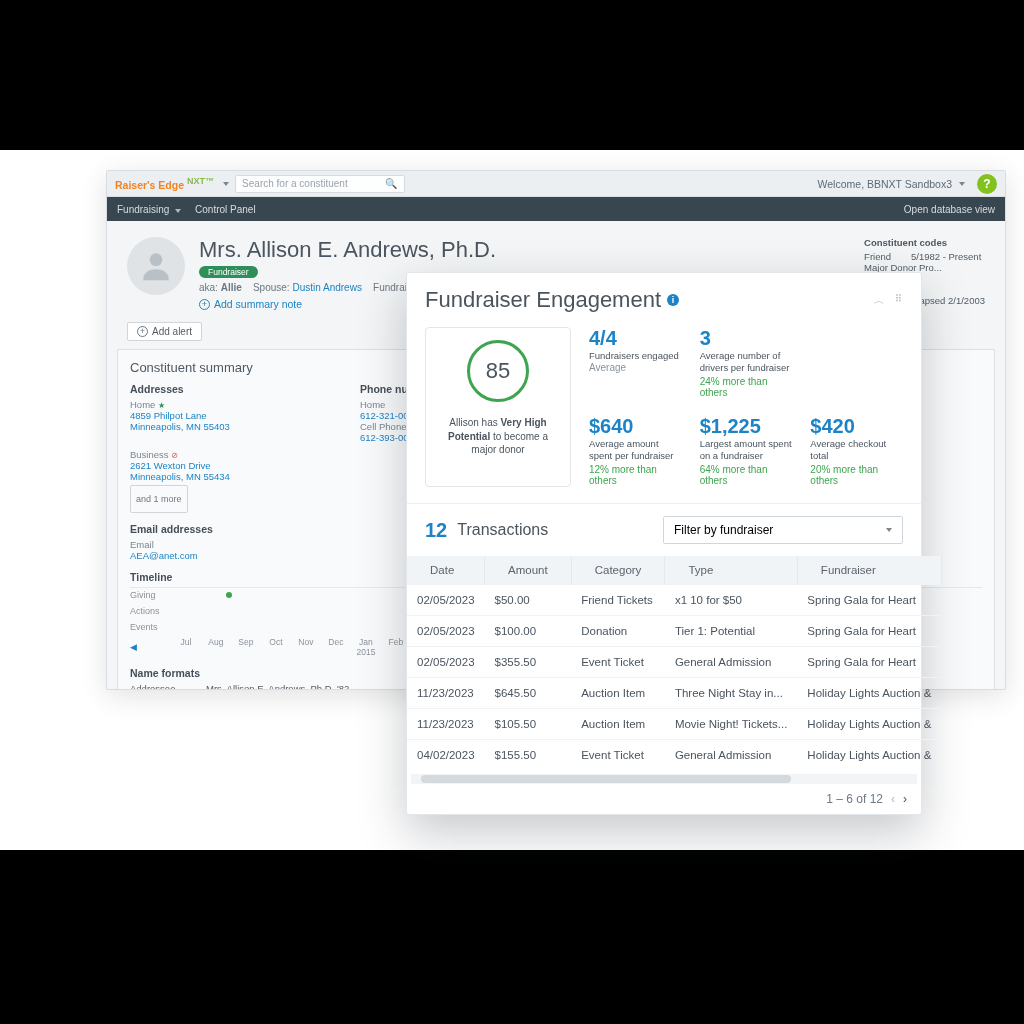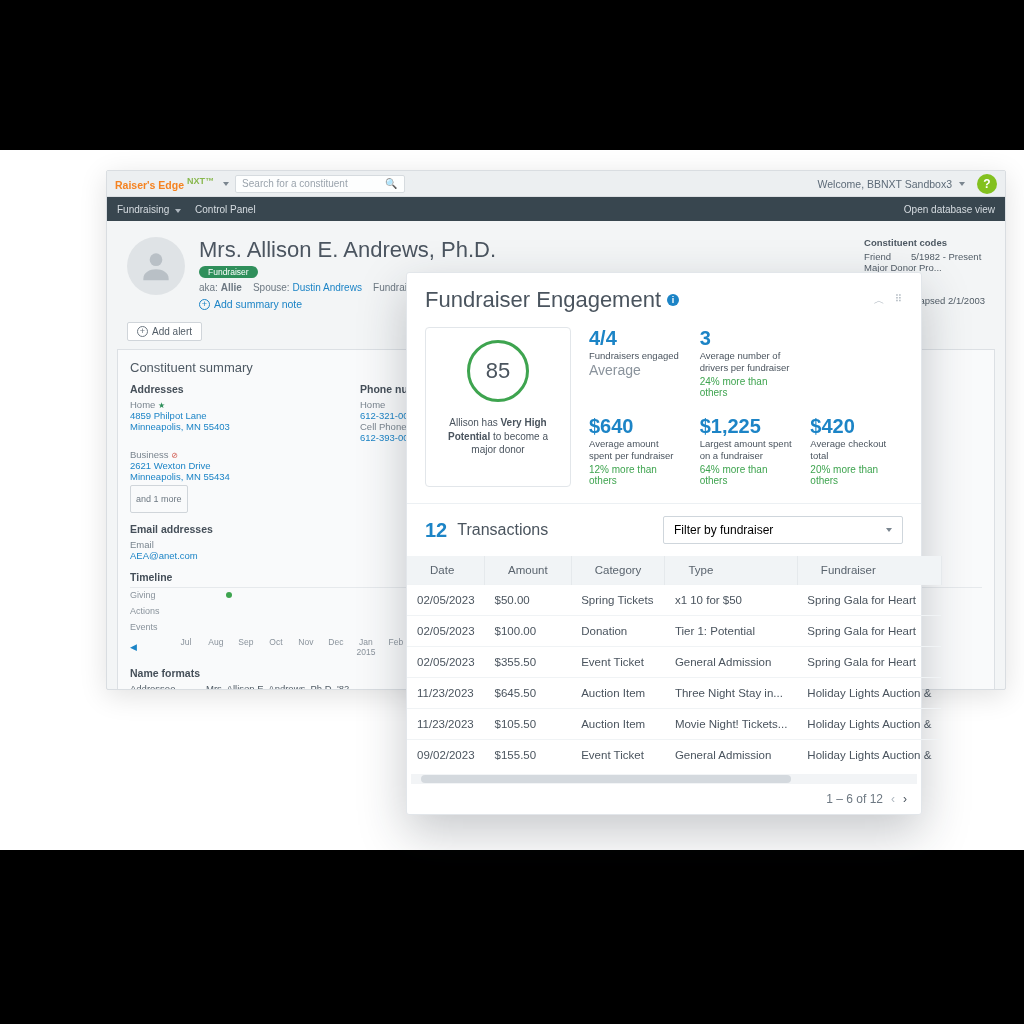--- a/index.html
+++ b/index.html
@@ -180,21 +180,21 @@
     width: 62px; height: 62px; border-radius: 50%;
     border: 3px solid #3ea44f;
     display: flex; align-items: center; justify-content: center;
     font-size: 22px; color: #4a545e;
   }
   .score-text { font-size: 10px; color: #4a545e; text-align: center; margin-top: 14px; line-height: 1.35; }
   .score-text b { font-weight: 600; }
   .stat-grid { flex: 1; display: grid; grid-template-columns: 1fr 1fr 1fr; gap: 16px 18px; }
   .stat .big { font-size: 20px; font-weight: 700; color: #1c84c6; }
   .stat .cap { font-size: 9.5px; color: #4a545e; line-height: 1.25; }
-  .stat .sub { font-size: 14px; color: #8a939c; }
+  .stat .sub { font-size: 10px; color: #8a939c; }
   .stat .note { font-size: 10px; color: #3ea44f; margin-top: 2px; }
   .tx-head {
     display: flex; align-items: center;
     padding: 12px 18px;
     gap: 10px;
   }
   .tx-count { font-size: 20px; font-weight: 700; color: #1c84c6; }
   .tx-label { font-size: 16px; color: #4a545e; }
   .filter-dd {
     margin-left: auto;
@@ -434,21 +434,21 @@
           <th>Amount</th>
           <th>Category</th>
           <th>Type</th>
           <th>Fundraiser</th>
         </tr>
       </thead>
       <tbody id="tx-body">
           <tr>
             <td>02/05/2023</td>
             <td>$50.00</td>
-            <td>Spring Tickets</td>
+            <td>Friend Tickets</td>
             <td>x1 10 for $50</td>
             <td>Spring Gala for Heart</td>
           </tr>
           <tr>
             <td>02/05/2023</td>
             <td>$100.00</td>
             <td>Donation</td>
             <td>Tier 1: Potential</td>
             <td>Spring Gala for Heart</td>
           </tr>
@@ -467,21 +467,21 @@
             <td>Holiday Lights Auction &amp;</td>
           </tr>
           <tr>
             <td>11/23/2023</td>
             <td>$105.50</td>
             <td>Auction Item</td>
             <td>Movie Night! Tickets...</td>
             <td>Holiday Lights Auction &amp;</td>
           </tr>
           <tr>
-            <td>09/02/2023</td>
+            <td>04/02/2023</td>
             <td>$155.50</td>
             <td>Event Ticket</td>
             <td>General Admission</td>
             <td>Holiday Lights Auction &amp;</td>
           </tr>
         </tbody>
     </table>
 
     <div class="scrollbar">
       <div class="scroll-thumb"></div>

